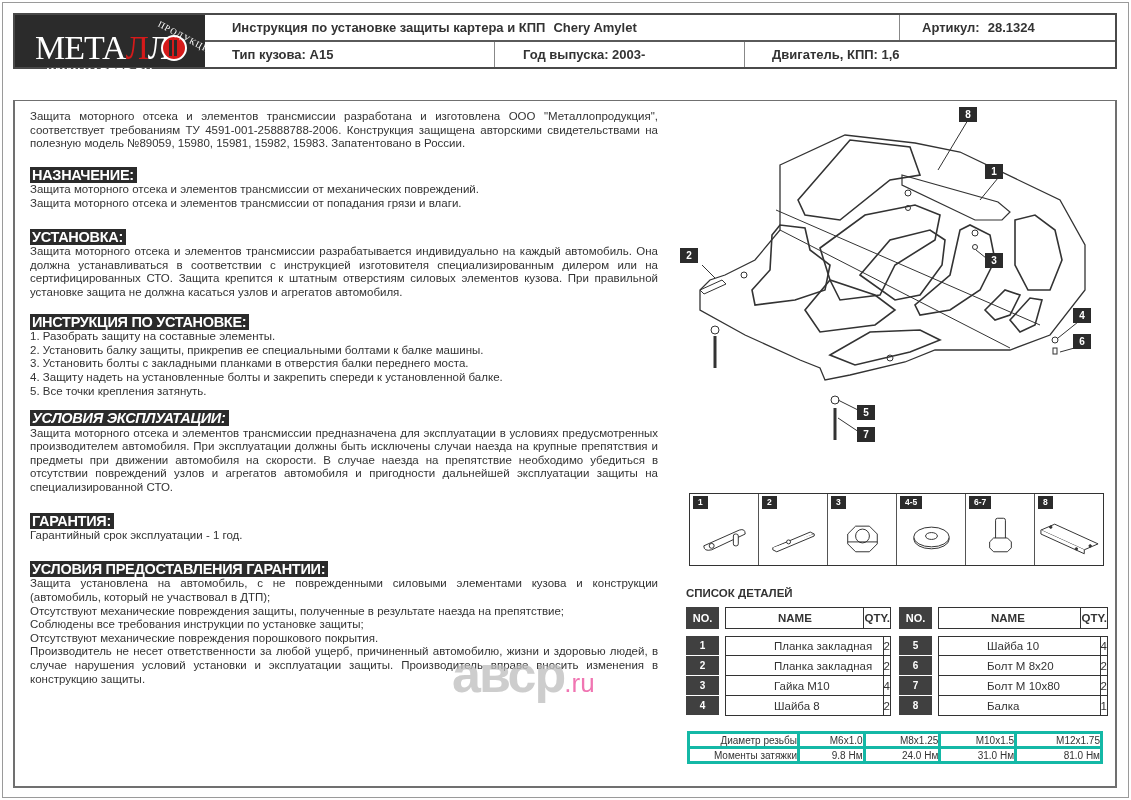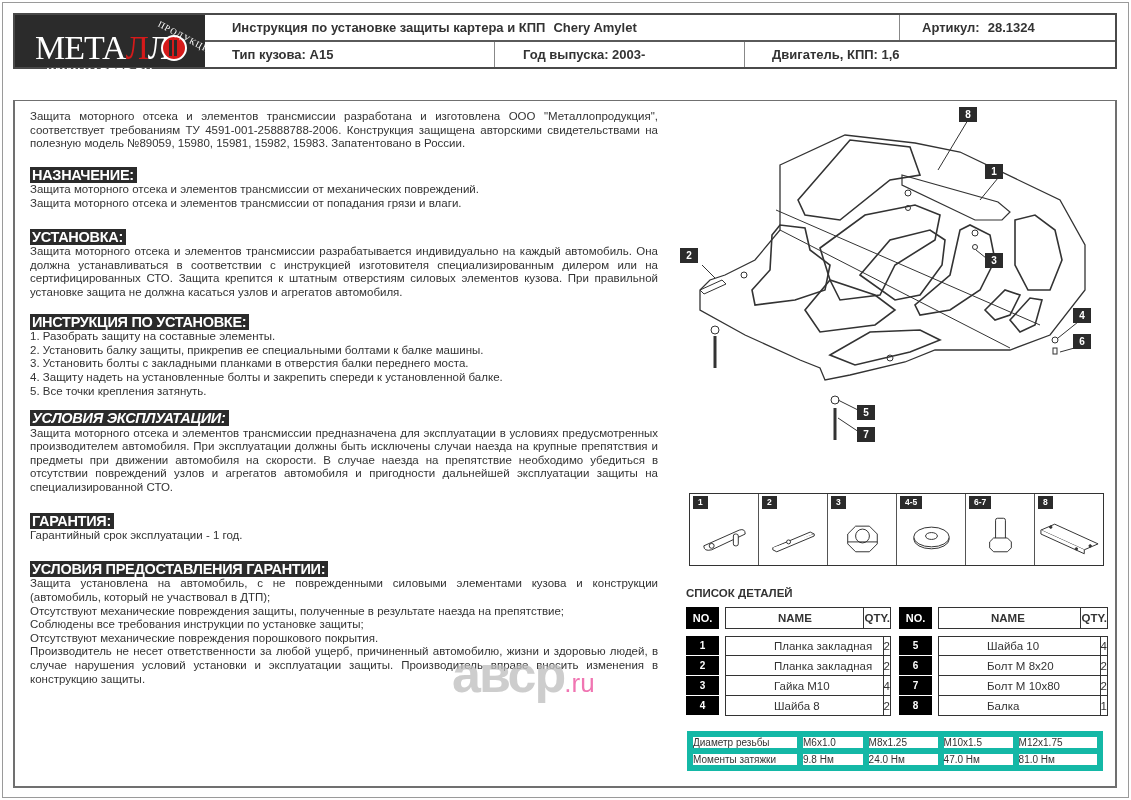--- a/index.html
+++ b/index.html
@@ -50,33 +50,33 @@
   .part .tag { position: absolute; left: 3px; top: 2px; background: #2b2b2b; color: #fff; font-size: 8.5px; font-weight: bold; padding: 0 5px; height: 13px; line-height: 13px; }
   .part svg { position: absolute; left: 0; top: 14px; width: 100%; height: 56px; }
 
   
   .plist-title { position: absolute; left: 686px; top: 587px; font-size: 11.5px; font-weight: bold; color: #333; }
   .ptable { position: absolute; top: 607px; font-size: 11.5px; color: #333; }
   .ptable.left-t { left: 686px; }
   .ptable.right-t { left: 899px; }
   .prow { display: flex; height: 20px; align-items: stretch; }
   .prow.head { height: 22px; margin-bottom: 7px; }
-  .pno { width: 33px; background: #000000; color: #fff; font-weight: bold; font-size: 10px; display: flex; align-items: center; justify-content: center; margin-right: 6px; border-bottom: 1px solid #fff; }
+  .pno { width: 33px; background: #404040; color: #fff; font-weight: bold; font-size: 10px; display: flex; align-items: center; justify-content: center; margin-right: 6px; border-bottom: 1px solid #fff; }
   .prow.head .pno { font-size: 11px; border-bottom: none; }
   .pbox { display: flex; border: 1.5px solid #333; border-top: none; width: 166px; padding-left: 44px; }
   .prow.head .pbox { border-top: 1.5px solid #333; }
   .prow.first .pbox { border-top: 1.5px solid #333; }
   .pname { width: 126px; border-right: 1px solid #333; display: flex; align-items: center; padding-left: 4px; }
   .prow.head .pname { font-weight: bold; padding-left: 8px; font-size: 11.5px; }
   .pqty { flex: 1; display: flex; align-items: center; justify-content: center; }
   .prow.head .pqty { font-weight: bold; }
 
   
   .torque { position: absolute; left: 687px; top: 731px; width: 416px; border-collapse: collapse; font-size: 10px; color: #333; }
-  .torque td { border: 6px solid #14b8a6; height: 15px; text-align: left; padding: 0; }
+  .torque td { border: 3px solid #14b8a6; height: 15px; text-align: right; padding: 0; }
   .torque td.lbl { width: 110px; }
 
   
   .watermark { position: absolute; left: 452px; top: 648px; font-size: 52px; font-weight: bold; color: #bdbdbd; opacity: 0.75; letter-spacing: -2px; line-height: 52px; }
   .watermark .ru { font-size: 26px; font-weight: normal; color: #ec4899; letter-spacing: 0; }
 </style>
 </head>
 <body>
 
 <div class="frame-outer"></div>
@@ -336,19 +336,19 @@
     <td class="lbl">Диаметр резьбы</td>
     <td>M6x1.0</td>
     <td>M8x1.25</td>
     <td>M10x1.5</td>
     <td>M12x1.75</td>
   </tr>
   <tr>
     <td class="lbl">Моменты затяжки</td>
     <td>9.8 Нм</td>
     <td>24.0 Нм</td>
-    <td>47.0 Нм</td>
+    <td>31.0 Нм</td>
     <td>81.0 Нм</td>
   </tr>
 </tbody>
   </table>
 
 <div class="watermark"><span>aвср</span><span class="ru">.ru</span></div>
 
 </body></html>

